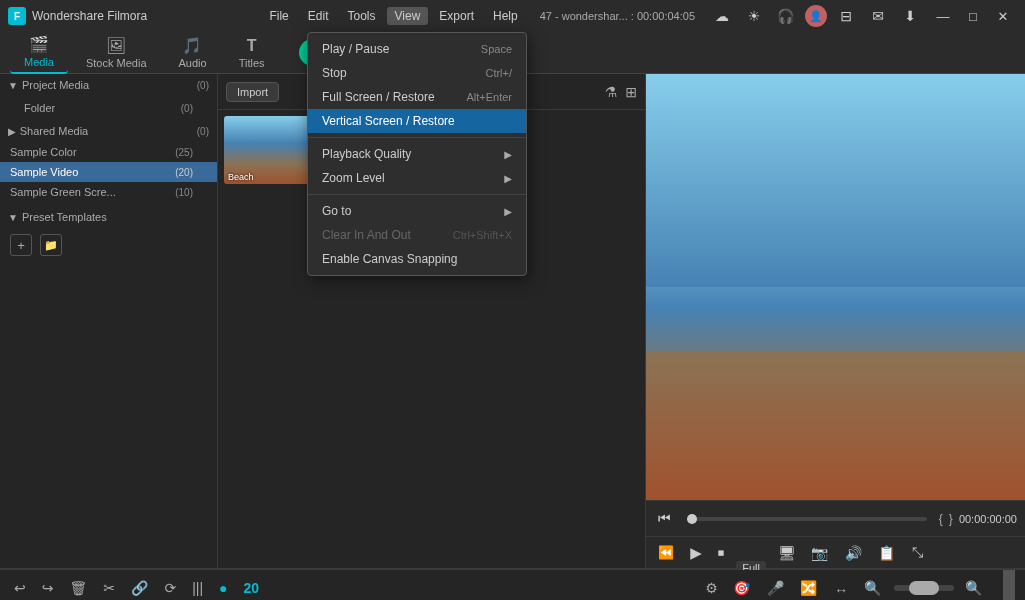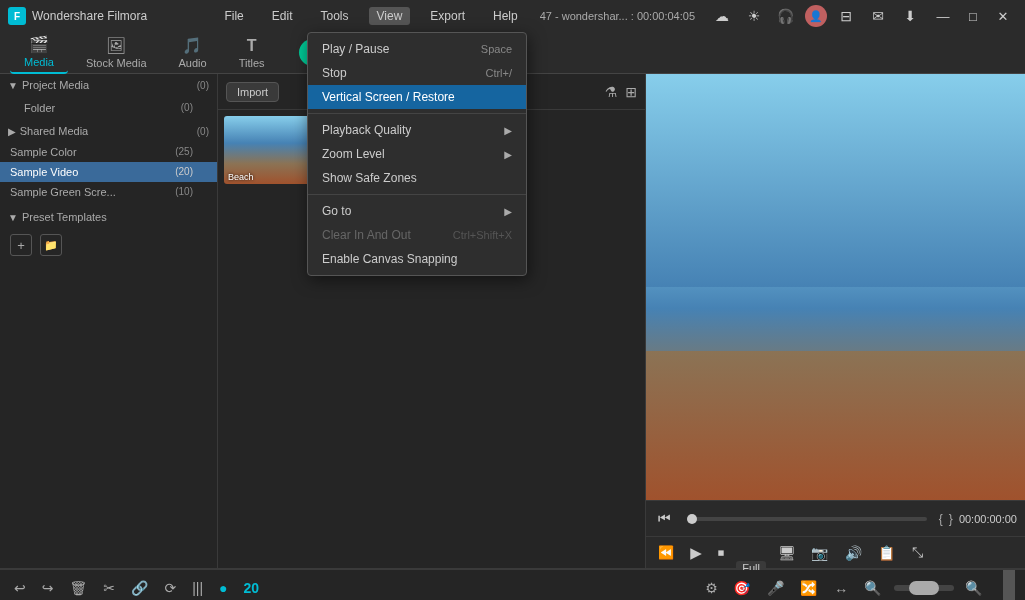--- a/index.html
+++ b/index.html
@@ -5,21 +5,21 @@
     * { margin: 0; padding: 0; box-sizing: border-box; }
     body { width: 1025px; height: 600px; background: #1e1e1e; font-family: 'Segoe UI', Arial, sans-serif; font-size: 12px; color: #ccc; overflow: hidden; }
 
     
     #titlebar {
       display: flex; align-items: center; height: 32px;
       background: #2b2b2b; padding: 0 8px; gap: 6px;
     }
     #titlebar .app-icon { width: 18px; height: 18px; background: #00bcd4; border-radius: 3px; display: flex; align-items: center; justify-content: center; font-size: 10px; color: #fff; font-weight: bold; }
     #titlebar .app-title { font-size: 12px; color: #ccc; flex: 1; }
-    #titlebar .menu-bar { display: flex; gap: 12px; }
+    #titlebar .menu-bar { display: flex; gap: 3px; }
     #titlebar .menu-item { padding: 2px 8px; cursor: pointer; border-radius: 3px; font-size: 12px; color: #ccc; }
     #titlebar .menu-item.view-active { background: #555; }
     #titlebar .title-info { color: #aaa; font-size: 11px; margin-left: 8px; }
     #titlebar .win-controls { display: flex; gap: 2px; margin-left: auto; }
     #titlebar .win-btn { width: 28px; height: 22px; display: flex; align-items: center; justify-content: center; cursor: pointer; border-radius: 3px; color: #ccc; font-size: 13px; }
     #titlebar .icons-right { display: flex; align-items: center; gap: 6px; margin-left: 8px; }
     #titlebar .icon-btn { width: 26px; height: 22px; display: flex; align-items: center; justify-content: center; cursor: pointer; color: #ccc; font-size: 14px; }
 
     
     #tabbar {
@@ -34,21 +34,21 @@
     
     #main { display: flex; height: calc(600px - 74px - 32px); }
 
     
     #left-panel { width: 218px; background: #252525; border-right: 1px solid #3a3a3a; display: flex; flex-direction: column; }
     .panel-section { }
     .section-header { display: flex; align-items: center; padding: 5px 8px; font-size: 11px; color: #aaa; cursor: pointer; }
     .section-header .arrow { margin-right: 4px; font-size: 10px; }
     .section-header .count { margin-left: auto; color: #888; font-size: 10px; }
     .section-sub { padding: 2px 0; }
-    .sub-item { display: flex; padding: 4px 24px; font-size: 11px; color: #aaa; cursor: pointer; }
+    .sub-item { display: flex; align-items: center; padding: 4px 24px; font-size: 11px; color: #aaa; cursor: pointer; }
     .sub-item .count { margin-left: auto; color: #888; font-size: 10px; }
     .sub-item.active { background: #3a6a9a; color: #fff; }
     .sub-item.active .count { color: #ccc; }
 
     
     #media-area { flex: 1; display: flex; flex-direction: column; background: #252525; overflow: hidden; }
     .media-toolbar { display: flex; align-items: center; height: 36px; padding: 0 8px; gap: 0; border-bottom: 1px solid #3a3a3a; }
     .import-btn { background: #3a3a3a; color: #ccc; border: 1px solid #555; border-radius: 4px; padding: 3px 10px; font-size: 11px; cursor: pointer; }
     .media-grid { display: flex; flex-wrap: wrap; gap: 9px; padding: 6px; overflow: hidden; }
     .media-thumb { width: 100px; height: 68px; background: #1a1a1a; border-radius: 3px; overflow: hidden; position: relative; cursor: pointer; }
@@ -273,36 +273,37 @@
 
   <div class="menu-section">
     <div class="menu-row">
       <span>Play / Pause</span>
       <span class="shortcut">Space</span>
     </div>
     <div class="menu-row">
       <span>Stop</span>
       <span class="shortcut">Ctrl+/</span>
     </div>
+    <div class="menu-row">
+      <span>Full Screen / Restore</span>
+      <span class="shortcut">Alt+Enter</span>
+    </div>
     <div class="menu-row highlighted">
       <span>Vertical Screen / Restore</span>
     </div>
   </div>
 
   <div class="menu-section">
     <div class="menu-row">
       <span>Playback Quality</span>
       <span class="arrow-right">▶</span>
     </div>
     <div class="menu-row">
       <span>Zoom Level</span>
       <span class="arrow-right">▶</span>
-    </div>
-    <div class="menu-row">
-      <span>Show Safe Zones</span>
     </div>
   </div>
 
   <div class="menu-section">
     <div class="menu-row">
       <span>Go to</span>
       <span class="arrow-right">▶</span>
     </div>
     <div class="menu-row disabled">
       <span>Clear In And Out</span>

